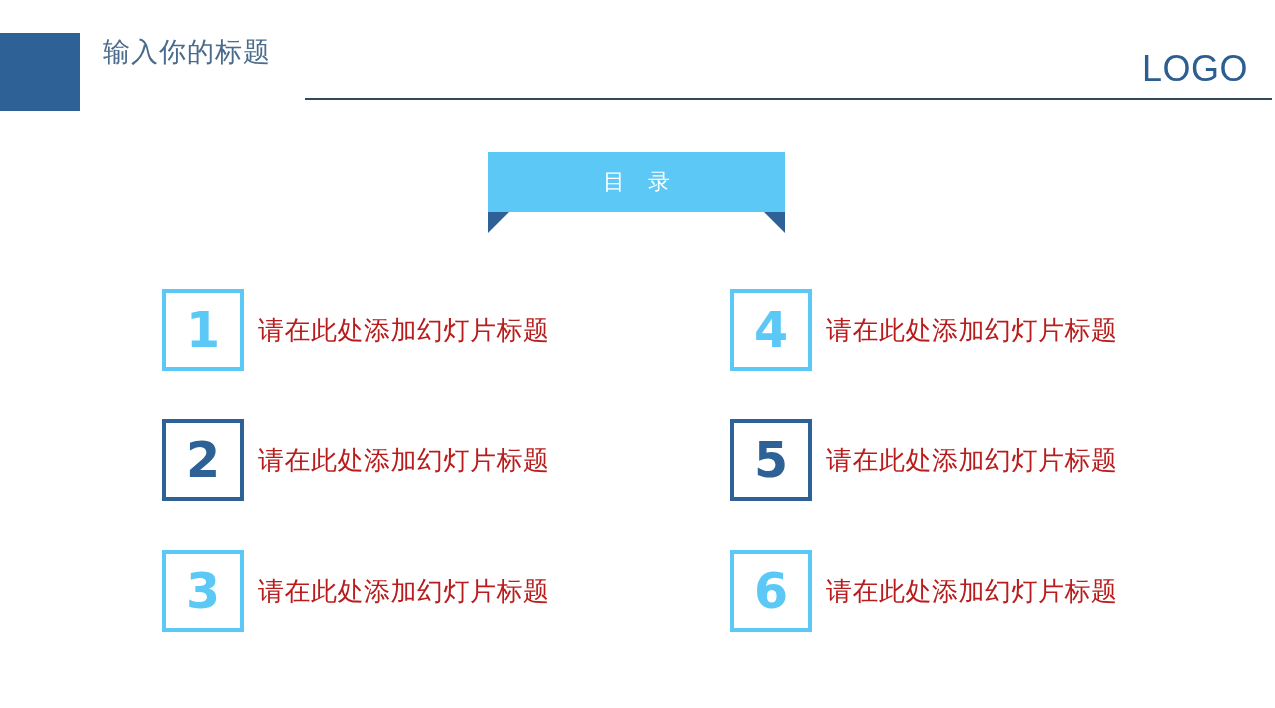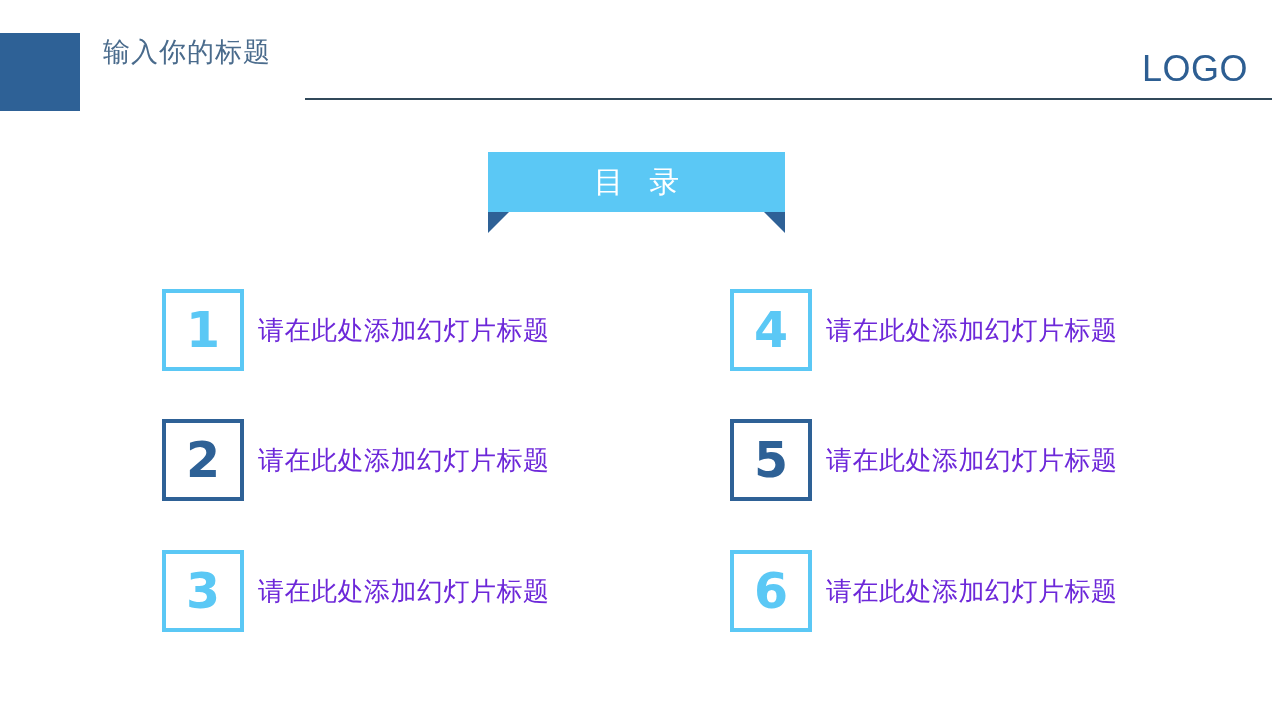--- a/index.html
+++ b/index.html
@@ -94,21 +94,21 @@
     width: 297px;
     height: 60px;
     background: #5BC8F5;
     display: flex;
     align-items: center;
     justify-content: center;
   }
 
   #banner-label {
     color: #ffffff;
-    font-size: 30px;
+    font-size: 22px;
     letter-spacing: 8px;
     text-indent: 8px;
     white-space: nowrap;
     font-family: "DejaVu Sans", "Liberation Sans", sans-serif;
   }
 
   .banner-tail {
     position: absolute;
     top: 60px;
     width: 0;
@@ -167,21 +167,21 @@
     font-size: 49px;
     line-height: 49px;
     font-weight: bold;
     font-family: "DejaVu Sans", "Liberation Sans", sans-serif;
   }
 
   .entry-label {
     margin-left: 14px;
     font-size: 26px;
     line-height: 30px;
-    color: #6d28d9;
+    color: #b91c1c;
     letter-spacing: 0.5px;
     white-space: nowrap;
     font-family: "DejaVu Sans", "Liberation Sans", sans-serif;
   }
 
   .accent-light .entry-box { border-color: #5BC8F5; }
   .accent-light .entry-number { color: #5BC8F5; }
 
   .accent-dark .entry-box { border-color: #2E6196; }
   .accent-dark .entry-number { color: #2E6196; }

